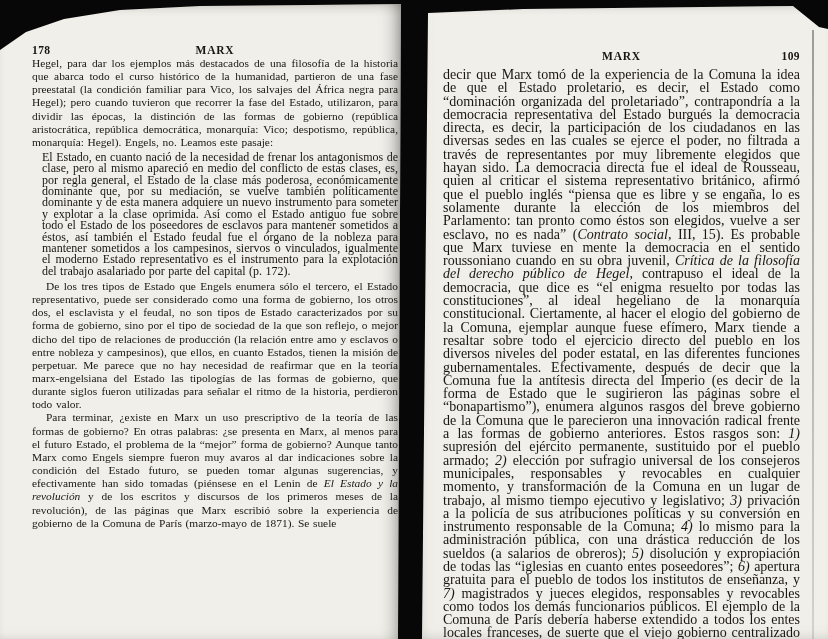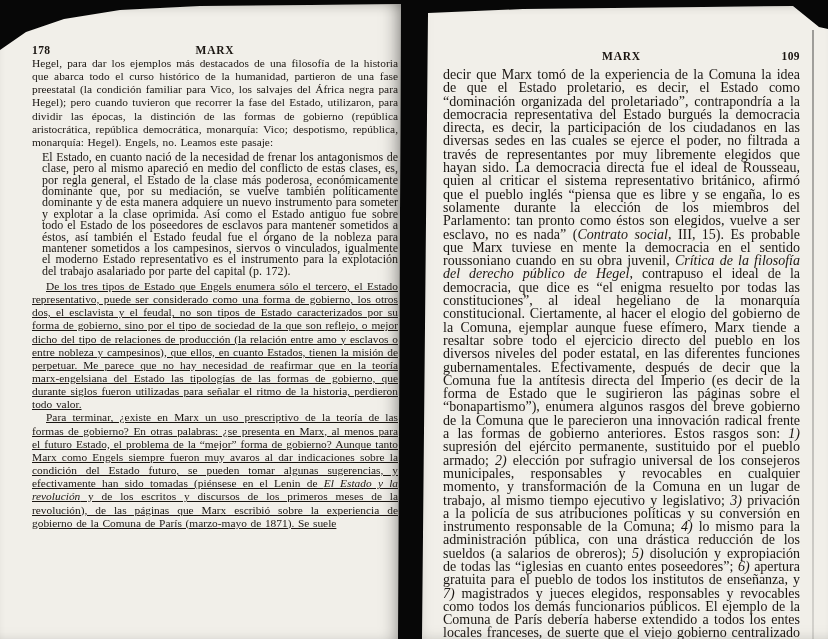--- a/index.html
+++ b/index.html
@@ -29,21 +29,21 @@
   #left-header { top:44px; left:32px; width:366px; }
   #right-header { top:50px; left:40px; width:357px; }
   .page-header .num { width:46px; }
   .page-header .num.right { text-align:right; }
   .page-header .running { flex:1; text-align:center; letter-spacing:.8px; }
   .page-header .spacer { width:46px; }
   .page-text { position:absolute; text-align:justify; }
   #left-text  { top:57px; left:32px; width:366px; font-size:11.4px; line-height:13.15px; word-spacing:.8px; }
   #right-text { top:68px; left:40px; width:357px; font-size:14px; line-height:13.3px;  word-spacing:1px;  }
   .page-text p { margin:0; }
-  .page-text p.indent { text-indent:14px;text-decoration:underline; }
+  .page-text p.indent { text-indent:14px; }
   .page-text p.quote {
     font-size:12px; line-height:11.35px; word-spacing:.4px;
     margin:3px 0 3px 10px;
   }
   .italic { font-style:italic; }
   .crease {
     position:absolute; top:30px; bottom:0; left:409px; width:2px;
     background:linear-gradient(to bottom, rgba(0,0,0,.35), rgba(0,0,0,.12));
   }
 </style>

